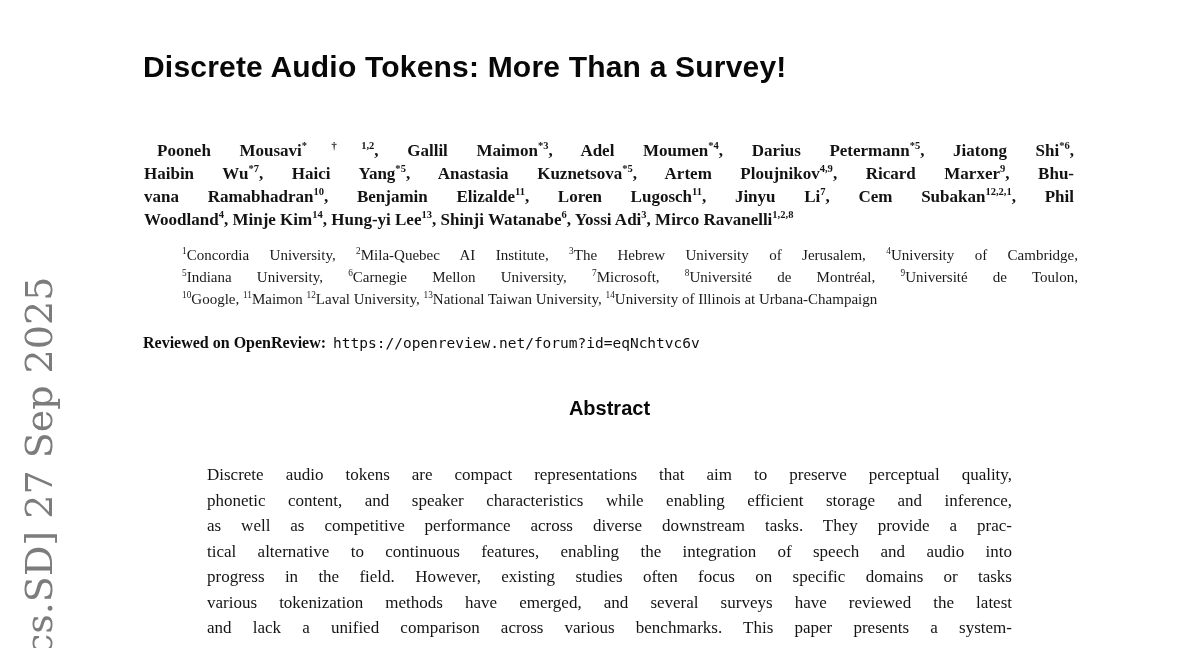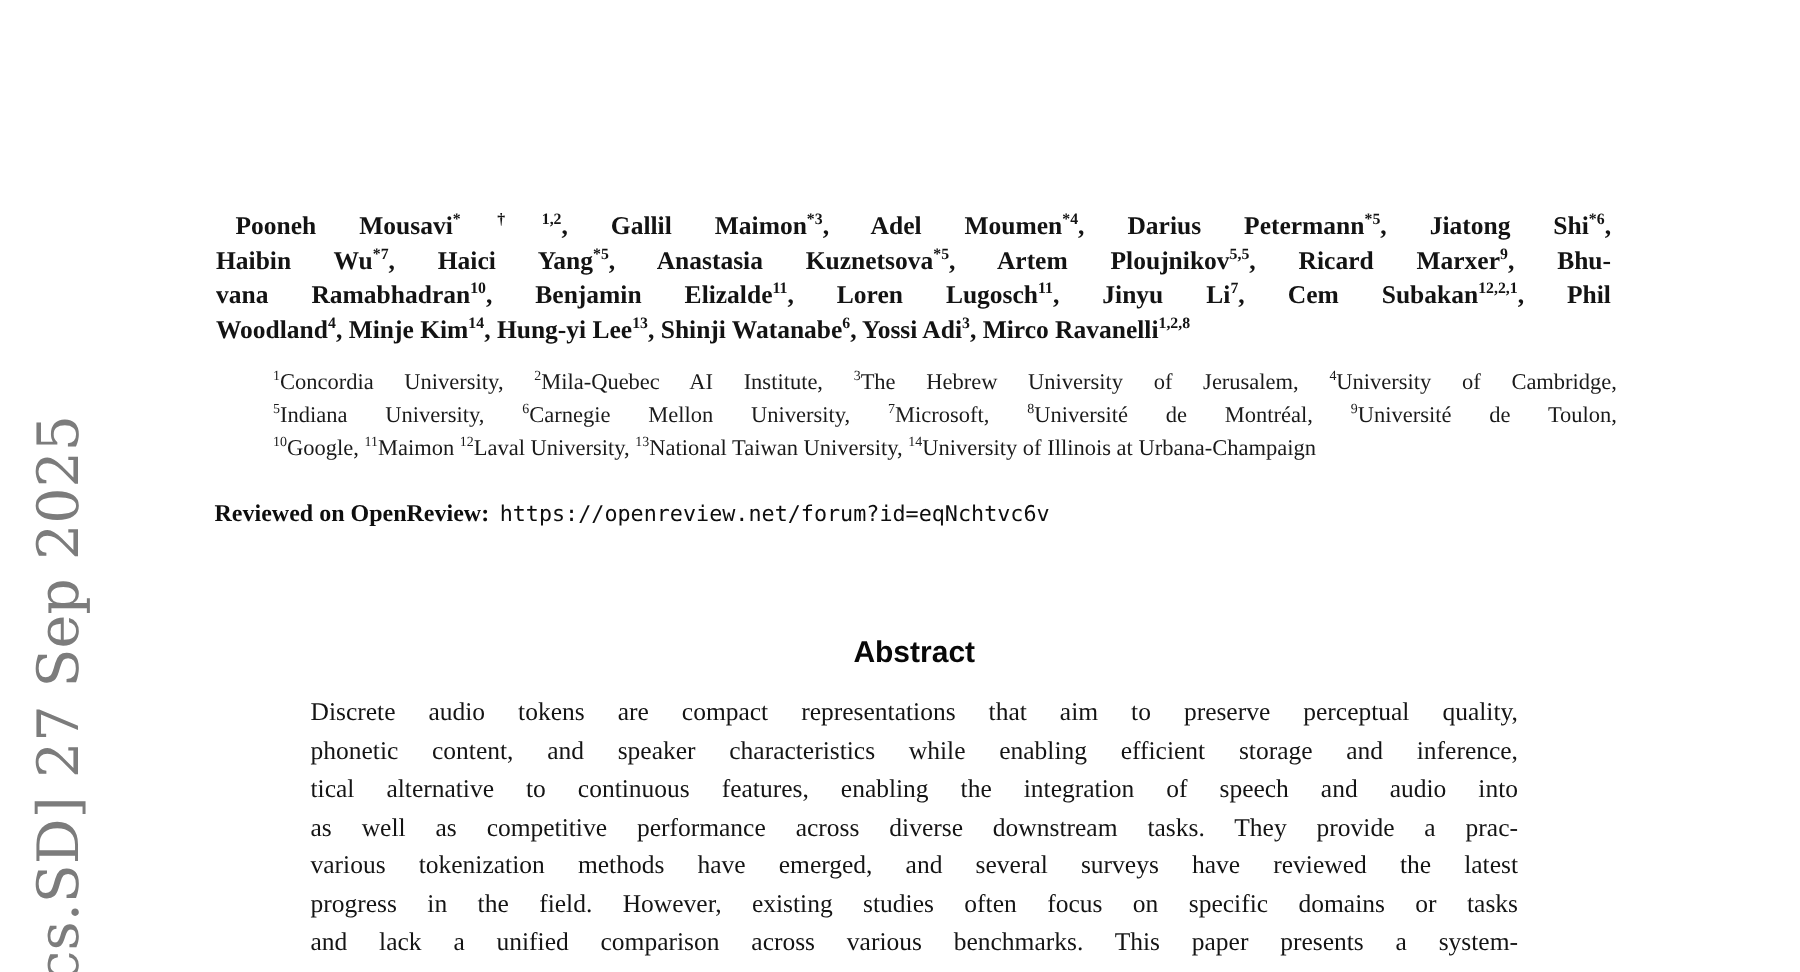--- a/index.html
+++ b/index.html
@@ -81,21 +81,21 @@
     font-family: "DejaVu Sans Mono", "Liberation Mono", monospace;
     font-size: 14.5px;
     color: #0e0e0e;
     text-decoration: none;
     margin-left: 7px;
     text-align: center;
   }
 
   .abstract-heading {
     position: absolute;
-    left: 207px; top: 424px;
+    left: 207px; top: 397px;
     width: 805px;
     margin: 0;
     text-align: center;
     font-family: "Liberation Sans", sans-serif;
     font-weight: bold;
     font-size: 20px;
     color: #080808;
   }
 
   .abstract-body {
@@ -108,43 +108,44 @@
   }
   .abstract-body .tline { text-align: justify; text-align-last: justify; }
 </style>
 </head>
 <body>
 
 <div class="page">
 
   <div class="watermark">cs.SD] 27 Sep 2025</div>
 
+  <h1 class="title">Discrete Audio Tokens: More Than a Survey!</h1>
 
   <div class="authors">
       <div class="tline"><span>Pooneh Mousavi</span><sup>*†1,2</sup><span>, Gallil Maimon</span><sup>*3</sup><span>, Adel Moumen</span><sup>*4</sup><span>, Darius Petermann</span><sup>*5</sup><span>, Jiatong Shi</span><sup>*6</sup><span>,</span></div>
-      <div class="tline"><span>Haibin Wu</span><sup>*7</sup><span>, Haici Yang</span><sup>*5</sup><span>, Anastasia Kuznetsova</span><sup>*5</sup><span>, Artem Ploujnikov</span><sup>5,5</sup><span>, Ricard Marxer</span><sup>9</sup><span>, Bhu-</span></div>
+      <div class="tline"><span>Haibin Wu</span><sup>*7</sup><span>, Haici Yang</span><sup>*5</sup><span>, Anastasia Kuznetsova</span><sup>*5</sup><span>, Artem Ploujnikov</span><sup>4,9</sup><span>, Ricard Marxer</span><sup>9</sup><span>, Bhu-</span></div>
       <div class="tline"><span>vana Ramabhadran</span><sup>10</sup><span>, Benjamin Elizalde</span><sup>11</sup><span>, Loren Lugosch</span><sup>11</sup><span>, Jinyu Li</span><sup>7</sup><span>, Cem Subakan</span><sup>12,2,1</sup><span>, Phil</span></div>
       <div class="tline"><span>Woodland</span><sup>4</sup><span>, Minje Kim</span><sup>14</sup><span>, Hung-yi Lee</span><sup>13</sup><span>, Shinji Watanabe</span><sup>6</sup><span>, Yossi Adi</span><sup>3</sup><span>, Mirco Ravanelli</span><sup>1,2,8</sup></div>
     </div>
 
   <div class="affils">
       <div class="tline"><sup>1</sup><span>Concordia University, </span><sup>2</sup><span>Mila-Quebec AI Institute, </span><sup>3</sup><span>The Hebrew University of Jerusalem, </span><sup>4</sup><span>University of Cambridge,</span></div>
       <div class="tline"><sup>5</sup><span>Indiana University, </span><sup>6</sup><span>Carnegie Mellon University, </span><sup>7</sup><span>Microsoft, </span><sup>8</sup><span>Université de Montréal, </span><sup>9</sup><span>Université de Toulon,</span></div>
       <div class="tline"><sup>10</sup><span>Google, </span><sup>11</sup><span>Maimon </span><sup>12</sup><span>Laval University, </span><sup>13</sup><span>National Taiwan University, </span><sup>14</sup><span>University of Illinois at Urbana-Champaign</span></div>
     </div>
 
   <div class="review-line">
     <span class="review-label">Reviewed on OpenReview:</span><a class="review-url" href="#">https://openreview.net/forum?id=eqNchtvc6v</a>
   </div>
 
   <h2 class="abstract-heading">Abstract</h2>
 
   <div class="abstract-body">
       <div class="tline">Discrete audio tokens are compact representations that aim to preserve perceptual quality,</div>
       <div class="tline">phonetic content, and speaker characteristics while enabling efficient storage and inference,</div>
+      <div class="tline">as well as competitive performance across diverse downstream tasks. They provide a prac-</div>
       <div class="tline">tical alternative to continuous features, enabling the integration of speech and audio into</div>
-      <div class="tline">as well as competitive performance across diverse downstream tasks. They provide a prac-</div>
+      <div class="tline">progress in the field. However, existing studies often focus on specific domains or tasks</div>
       <div class="tline">various tokenization methods have emerged, and several surveys have reviewed the latest</div>
-      <div class="tline">progress in the field. However, existing studies often focus on specific domains or tasks</div>
       <div class="tline">and lack a unified comparison across various benchmarks. This paper presents a system-</div>
     </div>
 
 </div>
 
 </body></html>

